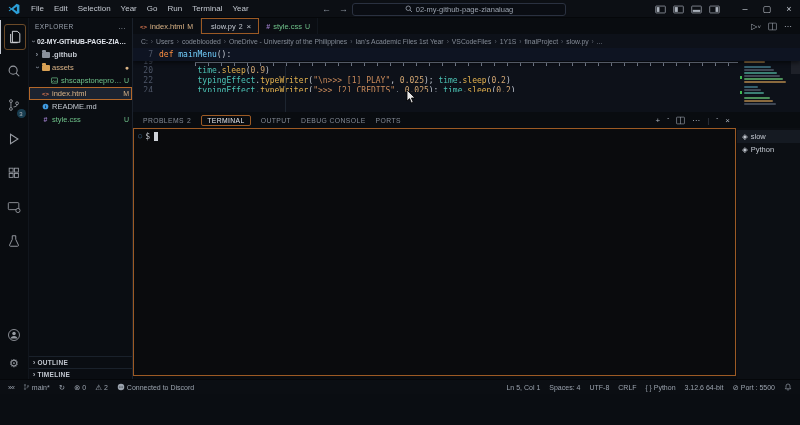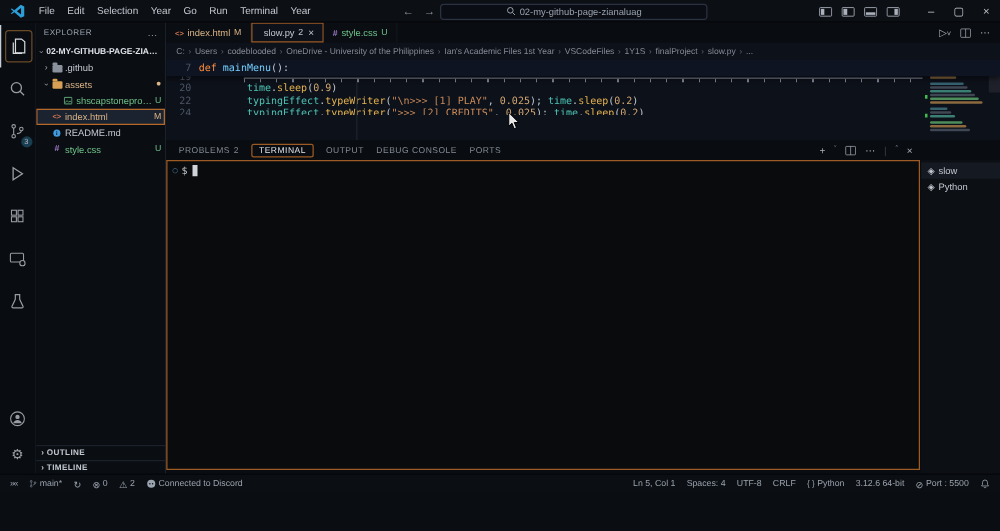--- a/index.html
+++ b/index.html
@@ -252,21 +252,21 @@
     <div class="sidebar">
       <div class="sidebar-header">
         <span>EXPLORER</span>
         <span class="more">...</span>
       </div>
       <div class="tree" id="tree">
           <div class="tree-row root">
             <span class="chev open">›</span>
             <span class="lbl">02-MY-GITHUB-PAGE-ZIANALUAG</span>
           </div>
-          <div class="tree-row" style="padding-left: 4px;">
+          <div class="tree-row" style="padding-left: 4px; font-weight: bold;">
             <span class="chev">›</span>
             <span class="ficon">
               <span class="folder-ic" style="background:#8a919c"></span>
             </span>
             <span class="lbl c-normal">.github</span>
           </div>
           <div class="tree-row" style="padding-left: 4px;">
             <span class="chev open">›</span>
             <span class="ficon">
               <span class="folder-ic" style="background:#d8a054"></span>

